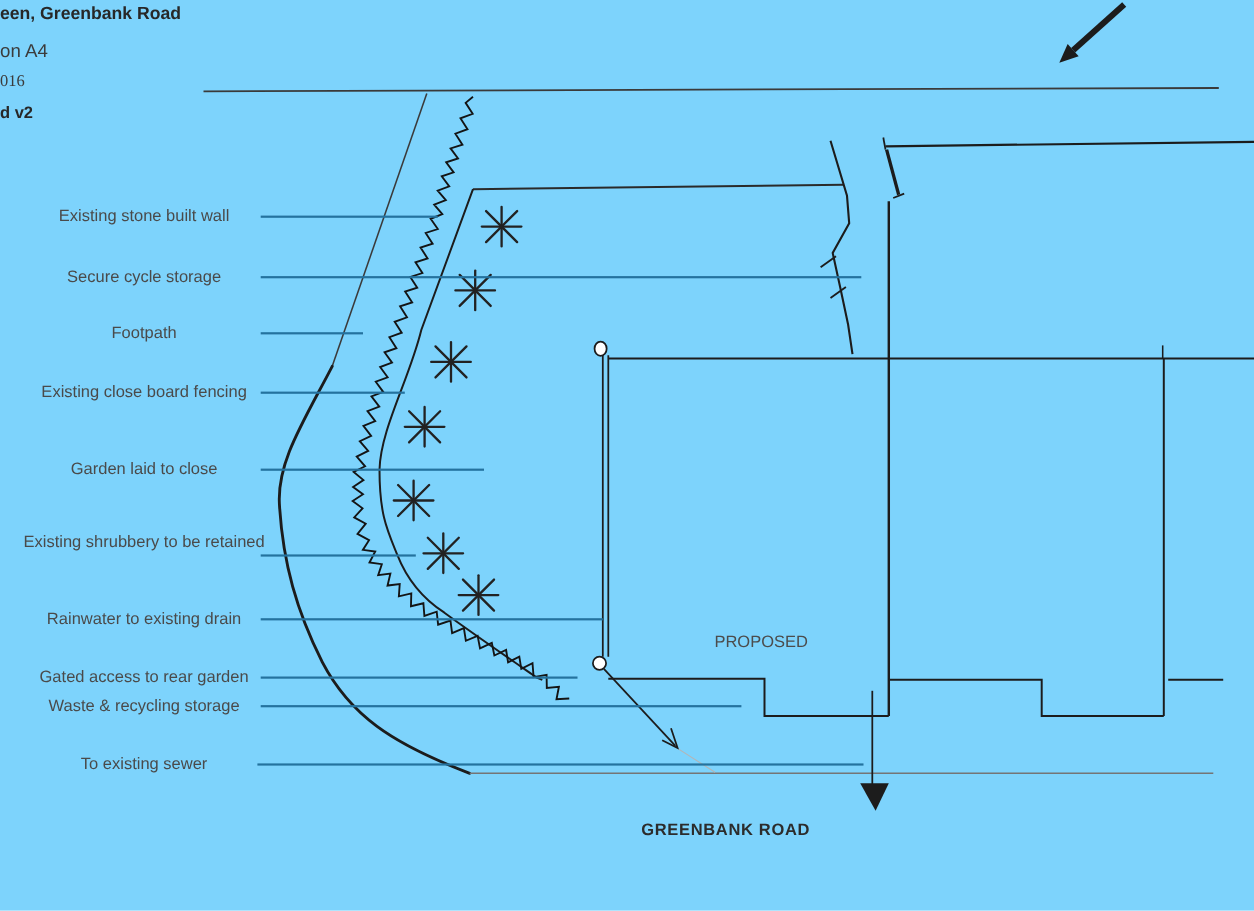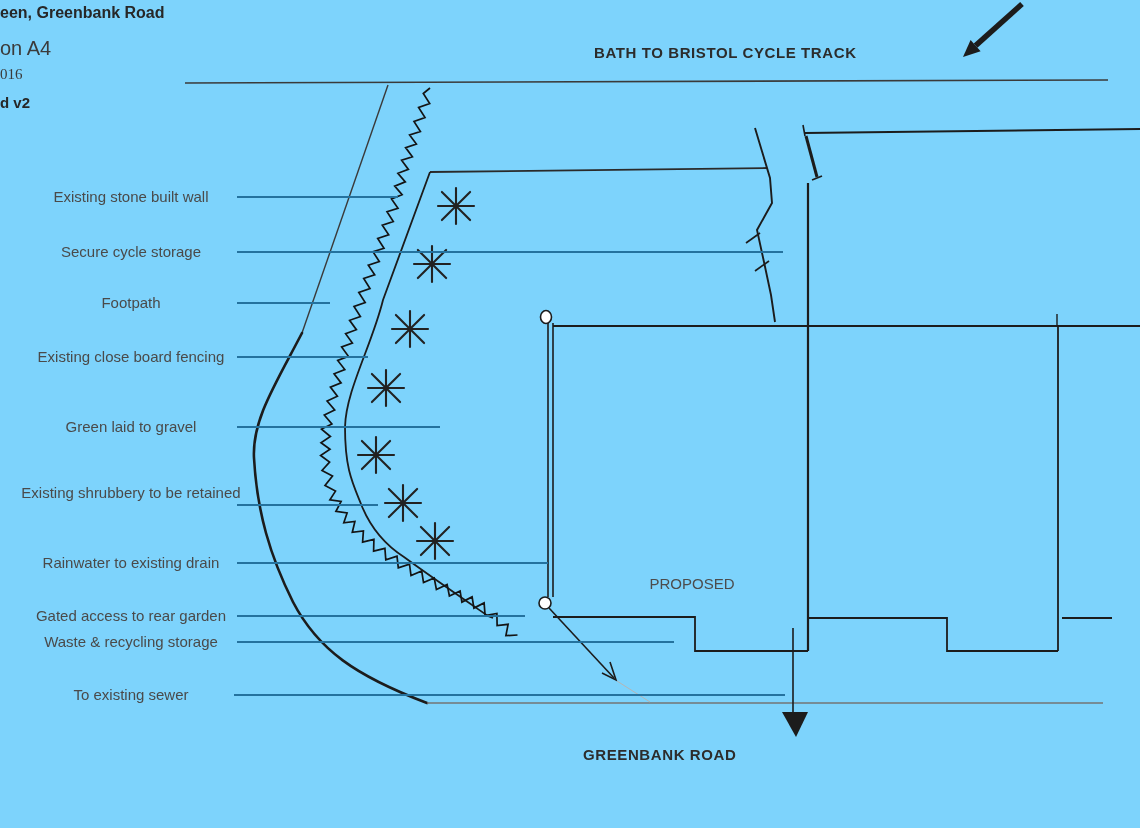--- a/index.html
+++ b/index.html
@@ -122,39 +122,38 @@
         <g>
           <line x1="417.0" y1="541.0" x2="453.0" y2="541.0"></line>
           <line x1="435.0" y1="523.0" x2="435.0" y2="559.0"></line>
           <line x1="420.9" y1="526.9" x2="449.1" y2="555.1"></line>
           <line x1="449.1" y1="526.9" x2="420.9" y2="555.1"></line>
         </g>
       </g>
   </svg>
 
   <div class="tb-line tb-bold" style="top:4px;font-size:16px;">een, Greenbank Road</div>
-  <div class="tb-line" style="top:37px;font-size:20px;">on A4</div>
+  <div class="tb-line" style="top:37px;font-size:17px;">on A4</div>
   <div class="tb-line" style="top:66px;font-size:15px;font-family:Liberation Serif, serif;">016</div>
   <div class="tb-line tb-bold" style="top:94px;font-size:15px;">d v2</div>
 
-  <div class="hdr" style="left:594px;top:44px;">BATH TO BRISTOL CYCLE TRACK</div>
   <div class="hdr" style="left:583px;top:746px;">GREENBANK ROAD</div>
 
   <div class="bldg-label" style="left:642px;top:551px;width:100px;">PROPOSED</div>
 
   <div id="annotations">
       <div class="ann-label" style="top: 188px;">Existing stone built wall</div>
       <div class="ann-leader" style="left: 237px; top: 196px; width: 161px; background: rgb(36, 114, 158);"></div>
       <div class="ann-label" style="top: 243px;">Secure cycle storage</div>
       <div class="ann-leader" style="left: 237px; top: 251px; width: 546px; background: rgb(36, 114, 158);"></div>
       <div class="ann-label" style="top: 294px;">Footpath</div>
       <div class="ann-leader" style="left: 237px; top: 302px; width: 93px; background: rgb(36, 114, 158);"></div>
       <div class="ann-label" style="top: 348px;">Existing close board fencing</div>
       <div class="ann-leader" style="left: 237px; top: 356px; width: 131px; background: rgb(36, 114, 158);"></div>
-      <div class="ann-label" style="top: 418px;">Green laid to gravel</div>
+      <div class="ann-label" style="top: 418px;">Garden laid to close</div>
       <div class="ann-leader" style="left: 237px; top: 426px; width: 203px; background: rgb(36, 114, 158);"></div>
       <div class="ann-label" style="top: 484px;">Existing shrubbery to be retained</div>
       <div class="ann-leader" style="left: 237px; top: 504px; width: 141px; background: rgb(36, 114, 158);"></div>
       <div class="ann-label" style="top: 554px;">Rainwater to existing drain</div>
       <div class="ann-leader" style="left: 237px; top: 562px; width: 311px; background: rgb(36, 114, 158);"></div>
       <div class="ann-label" style="top: 607px;">Gated access to rear garden</div>
       <div class="ann-leader" style="left: 237px; top: 615px; width: 288px; background: rgb(36, 114, 158);"></div>
       <div class="ann-label" style="top: 633px;">Waste &amp; recycling storage</div>
       <div class="ann-leader" style="left: 237px; top: 641px; width: 437px; background: rgb(36, 114, 158);"></div>
       <div class="ann-label" style="top: 686px;">To existing sewer</div>

